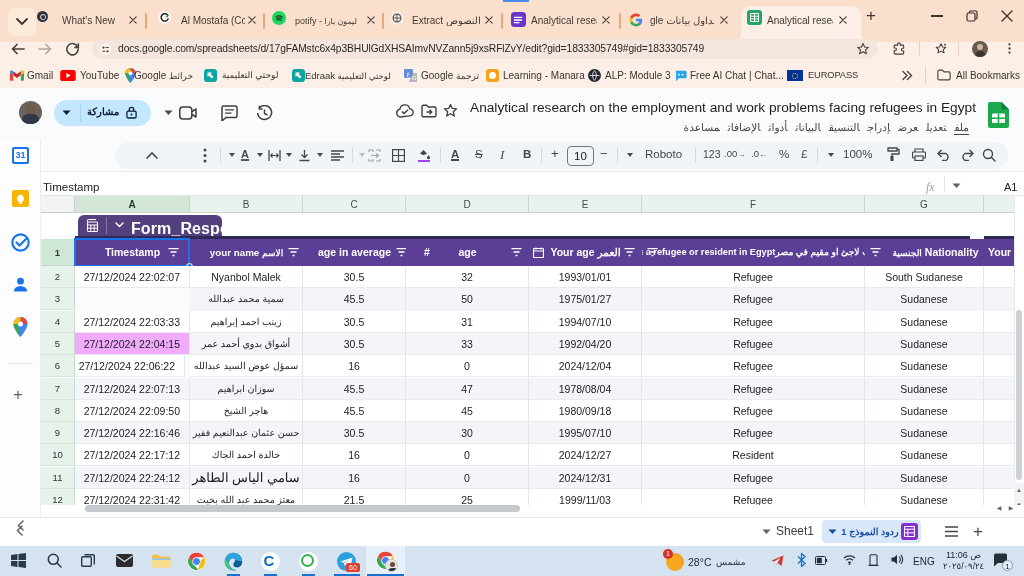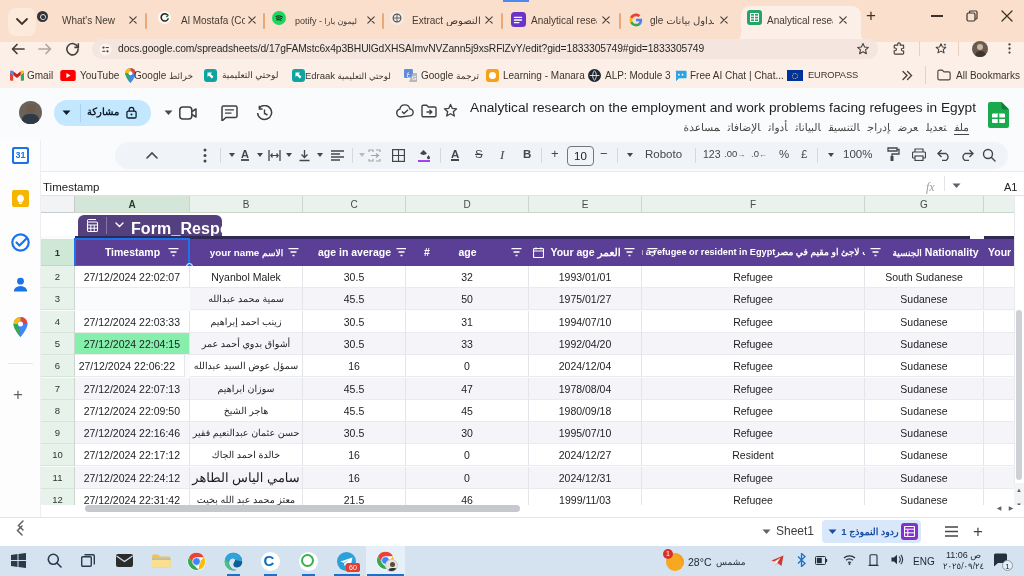--- a/index.html
+++ b/index.html
@@ -495,21 +495,21 @@
 <div class="gc cb" style="left:149px;width:113px;background:#ffffff;font-size:9.5px;">زينب احمد إبراهيم</div>
 <div class="gc cb" style="left:262px;width:103px;background:#ffffff;">30.5</div>
 <div class="gc cb" style="left:365px;width:123px;background:#ffffff;">31</div>
 <div class="gc cb" style="left:488px;width:113px;background:#ffffff;">1994/07/10</div>
 <div class="gc cb" style="left:601px;width:223px;background:#ffffff;">Refugee</div>
 <div class="gc cb" style="left:824px;width:119px;background:#ffffff;">Sudanese</div>
 <div class="gc" style="left:943px;width:30px;background:#ffffff;"></div>
 </div>
 <div class="grow" style="top:332.9px;">
 <div class="gut">5</div>
-<div class="gc cb" style="left:34px;width:115px;background:#86efac;text-align:right;padding-right:9px;">27/12/2024 22:04:15</div>
+<div class="gc cb" style="left:34px;width:115px;background:#f0abfc;text-align:right;padding-right:9px;">27/12/2024 22:04:15</div>
 <div class="gc cb" style="left:149px;width:113px;background:#f5f4f8;font-size:9.5px;">أشواق بدوي أحمد عمر</div>
 <div class="gc cb" style="left:262px;width:103px;background:#f5f4f8;">30.5</div>
 <div class="gc cb" style="left:365px;width:123px;background:#f5f4f8;">33</div>
 <div class="gc cb" style="left:488px;width:113px;background:#f5f4f8;">1992/04/20</div>
 <div class="gc cb" style="left:601px;width:223px;background:#f5f4f8;">Refugee</div>
 <div class="gc cb" style="left:824px;width:119px;background:#f5f4f8;">Sudanese</div>
 <div class="gc" style="left:943px;width:30px;background:#f5f4f8;"></div>
 </div>
 <div class="grow" style="top:355.2px;">
 <div class="gut">6</div>
@@ -575,21 +575,21 @@
 <div class="gc cb" style="left:488px;width:113px;background:#f5f4f8;">2024/12/31</div>
 <div class="gc cb" style="left:601px;width:223px;background:#f5f4f8;">Refugee</div>
 <div class="gc cb" style="left:824px;width:119px;background:#f5f4f8;">Sudanese</div>
 <div class="gc" style="left:943px;width:30px;background:#f5f4f8;"></div>
 </div>
 <div class="grow" style="top:489.0px;">
 <div class="gut">12</div>
 <div class="gc cb" style="left:34px;width:115px;background:#ffffff;text-align:right;padding-right:9px;">27/12/2024 22:31:42</div>
 <div class="gc cb" style="left:149px;width:113px;background:#ffffff;font-size:9.5px;">معتز محمد عبد الله بخيت</div>
 <div class="gc cb" style="left:262px;width:103px;background:#ffffff;">21.5</div>
-<div class="gc cb" style="left:365px;width:123px;background:#ffffff;">46</div>
+<div class="gc cb" style="left:365px;width:123px;background:#ffffff;">25</div>
 <div class="gc cb" style="left:488px;width:113px;background:#ffffff;">1999/11/03</div>
 <div class="gc cb" style="left:601px;width:223px;background:#ffffff;">Refugee</div>
 <div class="gc cb" style="left:824px;width:119px;background:#ffffff;">Sudanese</div>
 <div class="gc" style="left:943px;width:30px;background:#ffffff;"></div>
 </div>
 </div>
 
 <div class="abs" style="left:1014px;top:196px;width:10px;height:317px;background:#ffffff;border-left:1px solid #e8eaed;"></div>
 <div class="abs" style="left:1016px;top:310px;width:6px;height:170px;border-radius:3px;background:#cdd1d6;"></div>
 <div class="abs" style="left:1014px;top:483px;width:10px;height:15px;background:#f1f3f4;color:#5f6368;font-size:6px;text-align:center;line-height:15px;">▲</div>

